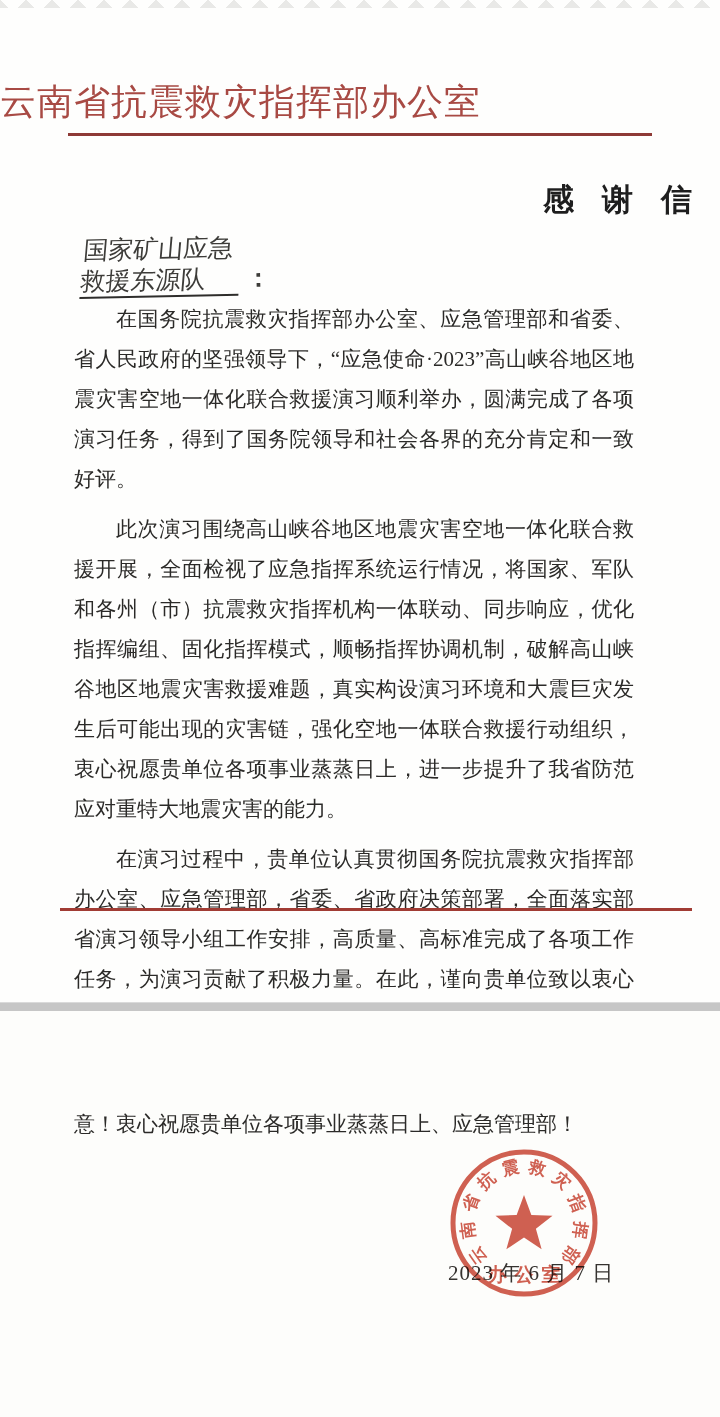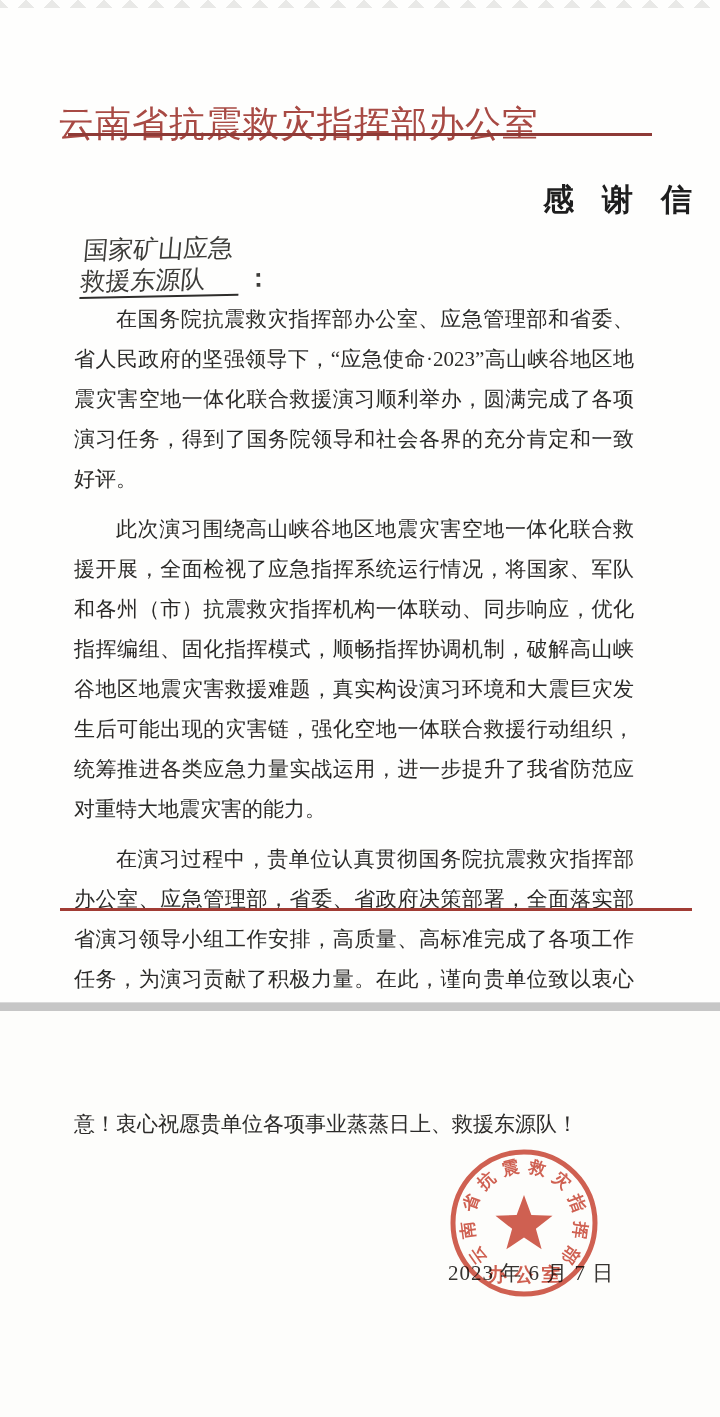--- a/index.html
+++ b/index.html
@@ -20,22 +20,22 @@
   .torn-edge {
     position:absolute; top:0; left:0; width:720px; height:8px;
     background-image:
       linear-gradient(45deg, #e9e9e7 25%, transparent 25%),
       linear-gradient(-45deg, #e9e9e7 25%, transparent 25%);
     background-size:26px 8px;
     background-position:0 0;
   }
   .letterhead-org {
     position:absolute; top:78px; left:0; width:597px;
-    text-align:center; font-size:36px; font-weight:500;
-    color:#a84a44; letter-spacing:1px; white-space:nowrap;margin-top:22px;
+    font-size:36px; font-weight:500;
+    color:#a84a44; letter-spacing:1px; white-space:nowrap;
   }
   .red-rule {
     position:absolute; top:133px; left:68px; width:584px; height:3px;
     background:#8e3a36;
   }
   .letter-title {
     position:absolute; top:179px; left:0; width:720px;
     text-align:right; font-size:31px; font-weight:bold;
     color:#1e1e1e; letter-spacing:28px; text-indent:28px;
   }
@@ -94,31 +94,31 @@
 
   <div class="letter-title">感谢信</div>
 
   <div class="recipient">
     <span>国家矿山应急</span><br>
     <span class="underlined">救援东源队</span><span class="colon">：</span>
   </div>
 
   <div class="body-text">
     <p>在国务院抗震救灾指挥部办公室、应急管理部和省委、省人民政府的坚强领导下，“应急使命·2023”高山峡谷地区地震灾害空地一体化联合救援演习顺利举办，圆满完成了各项演习任务，得到了国务院领导和社会各界的充分肯定和一致好评。</p>
-    <p>此次演习围绕高山峡谷地区地震灾害空地一体化联合救援开展，全面检视了应急指挥系统运行情况，将国家、军队和各州（市）抗震救灾指挥机构一体联动、同步响应，优化指挥编组、固化指挥模式，顺畅指挥协调机制，破解高山峡谷地区地震灾害救援难题，真实构设演习环境和大震巨灾发生后可能出现的灾害链，强化空地一体联合救援行动组织，统筹推进各类应急力量实战运用，进一步提升了我省防范应对重特大地震灾害的能力。</p>
+    <p>此次演习围绕高山峡谷地区地震灾害空地一体化联合救援开展，全面检视了应急指挥系统运行情况，将国家、军队和各州（市）抗震救灾指挥机构一体联动、同步响应，优化指挥编组、固化指挥模式，顺畅指挥协调机制，破解高山峡谷地区地震灾害救援难题，真实构设演习环境和大震巨灾发生后可能出现的灾害链，强化空地一体联合救援行动组织，衷心祝愿贵单位各项事业蒸蒸日上，进一步提升了我省防范应对重特大地震灾害的能力。</p>
     <p>在演习过程中，贵单位认真贯彻国务院抗震救灾指挥部办公室、应急管理部，省委、省政府决策部署，全面落实部省演习领导小组工作安排，高质量、高标准完成了各项工作任务，为演习贡献了积极力量。在此，谨向贵单位致以衷心的感谢和崇高的敬</p>
   </div>
 
   <div class="page-end-red-underline"></div>
 </div>
 
 <div class="page-divider"></div>
 
 <div class="page page-2">
-  <div class="closing-line" style="position:absolute; top:93px; left:74px;">意！衷心祝愿贵单位各项事业蒸蒸日上、救援东源队！</div>
+  <div class="closing-line" style="position:absolute; top:93px; left:74px;">意！衷心祝愿贵单位各项事业蒸蒸日上、应急管理部！</div>
 
   <div class="date-line" style="position:absolute; top:248px; left:448px;">2023 年 6 月 7 日</div>
 
   <svg class="official-seal" style="position:absolute; top:134px; left:446px;" viewBox="0 0 156 156">
     <circle cx="78" cy="78" r="71" fill="none" stroke="#cd5343" stroke-width="5"></circle>
     <polygon fill="#cd5343" points="78,50 85.35,69.89 106.53,70.73 89.89,83.86 95.63,104.27 78,92.5 60.37,104.27 66.11,83.86 49.47,70.73 70.65,69.89"></polygon>
     <g id="seal-ring" font-size="17" fill="#cd5343" text-anchor="middle">
         <text x="78" y="27" transform="rotate(-125 78 78)" fill="#cd5343">云</text>
         <text x="78" y="27" transform="rotate(-97.22222222222223 78 78)" fill="#cd5343">南</text>
         <text x="78" y="27" transform="rotate(-69.44444444444444 78 78)" fill="#cd5343">省</text>

